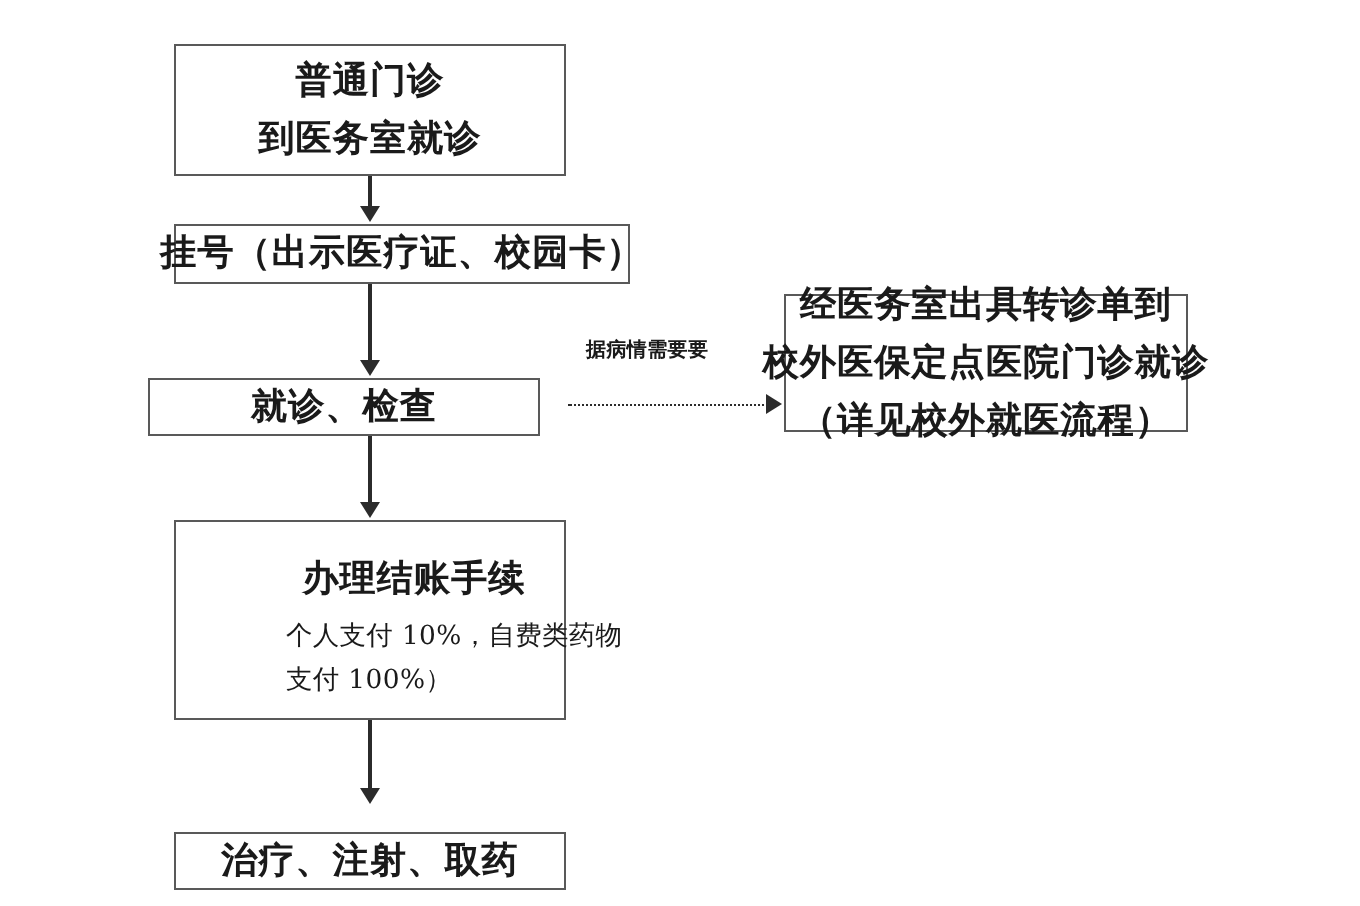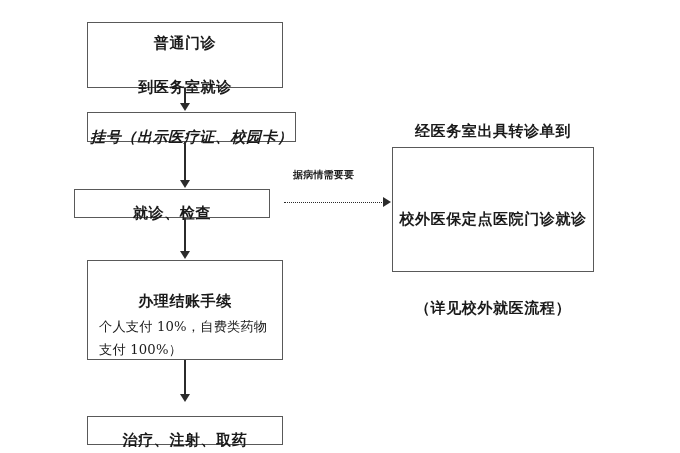--- a/index.html
+++ b/index.html
@@ -33,34 +33,33 @@
     align-items: center;
     justify-content: center;
     text-align: center;
   }
   .node .line {
     display: block;
     white-space: nowrap;
   }
   .node .hdr {
     font-weight: bold;
-    font-size: 15px;
+    font-size: 18px;
     line-height: 1.62;
     letter-spacing: 0.6px;
-    margin-top: 20px;
   }
 
   
   #node-general   { left: 87px;  top: 22px;  width: 196px; height: 66px; }
-  #node-register  { left: 87px;  top: 112px; width: 209px; height: 30px; font-style: italic; }
+  #node-register  { left: 87px;  top: 112px; width: 228px; height: 30px; }
   #node-consult   { left: 74px;  top: 189px; width: 196px; height: 29px; }
   #node-settle    { left: 87px;  top: 260px; width: 196px; height: 100px;
-                    justify-content: space-between; padding-top: 8px; }
+                    justify-content: center; padding-top: 8px; padding-left: 44px; }
   #node-treatment { left: 87px;  top: 416px; width: 196px; height: 29px; }
-  #node-referral  { left: 392px; top: 147px; width: 202px; height: 125px; gap: 44px; }
+  #node-referral  { left: 392px; top: 147px; width: 202px; height: 69px; }
 
   
   .detail {
     font-weight: normal;
     font-size: 13.2px;
     line-height: 1.70;
     letter-spacing: 0.2px;
     text-align: left;
     padding: 0 9px 0 11px;
     margin-top: 3px;

